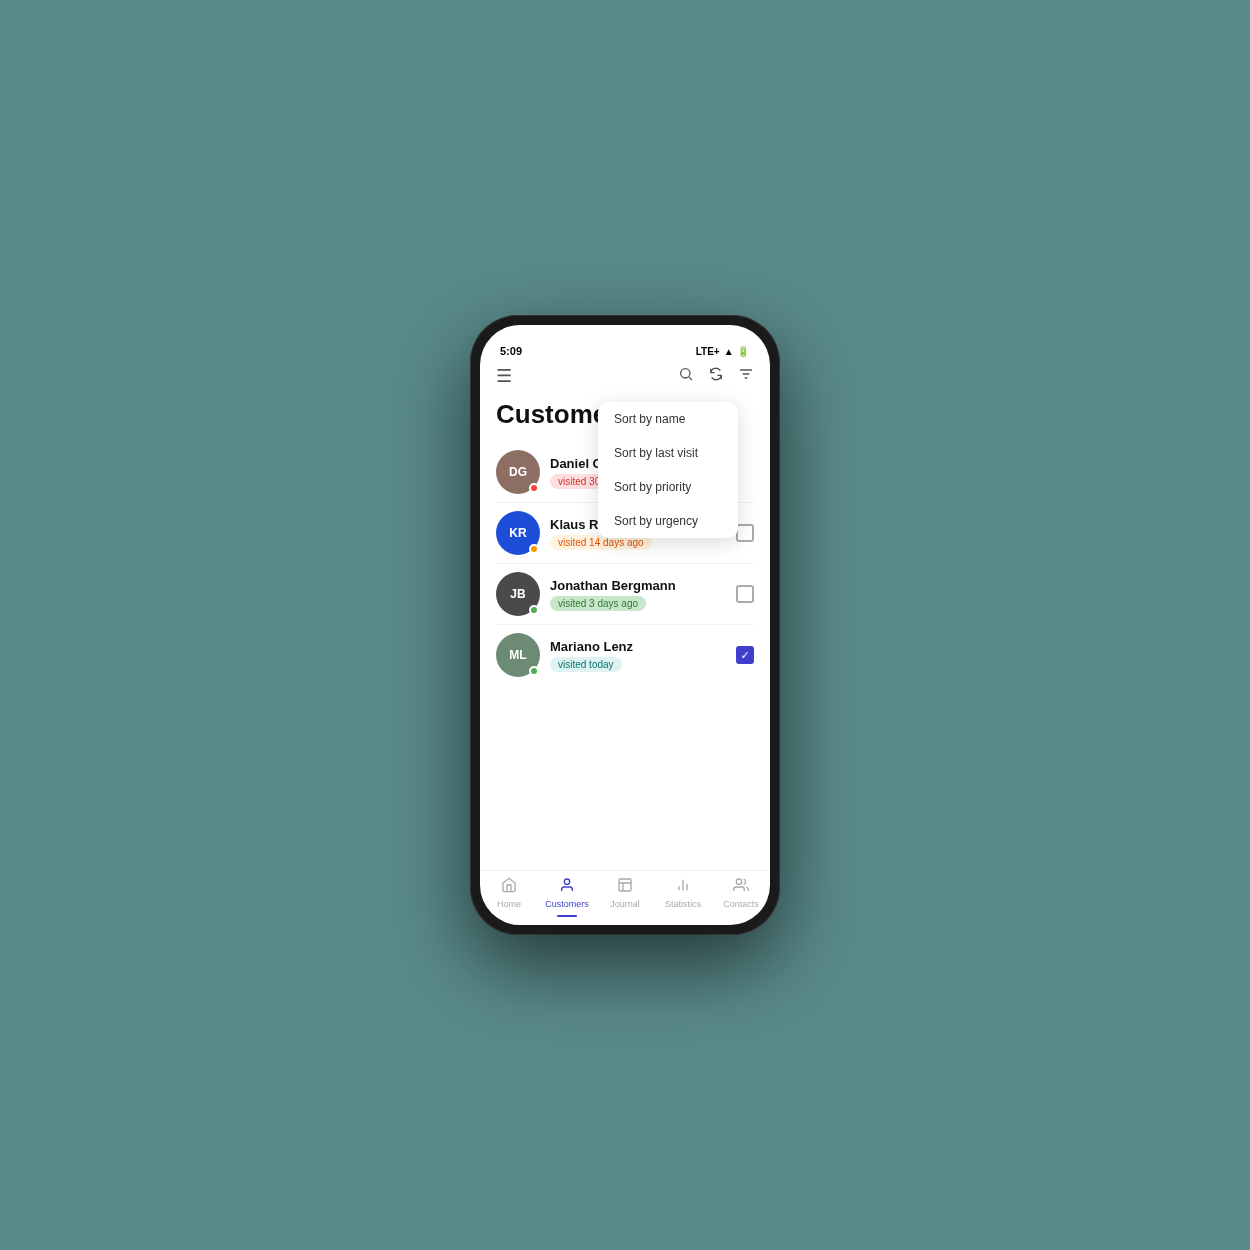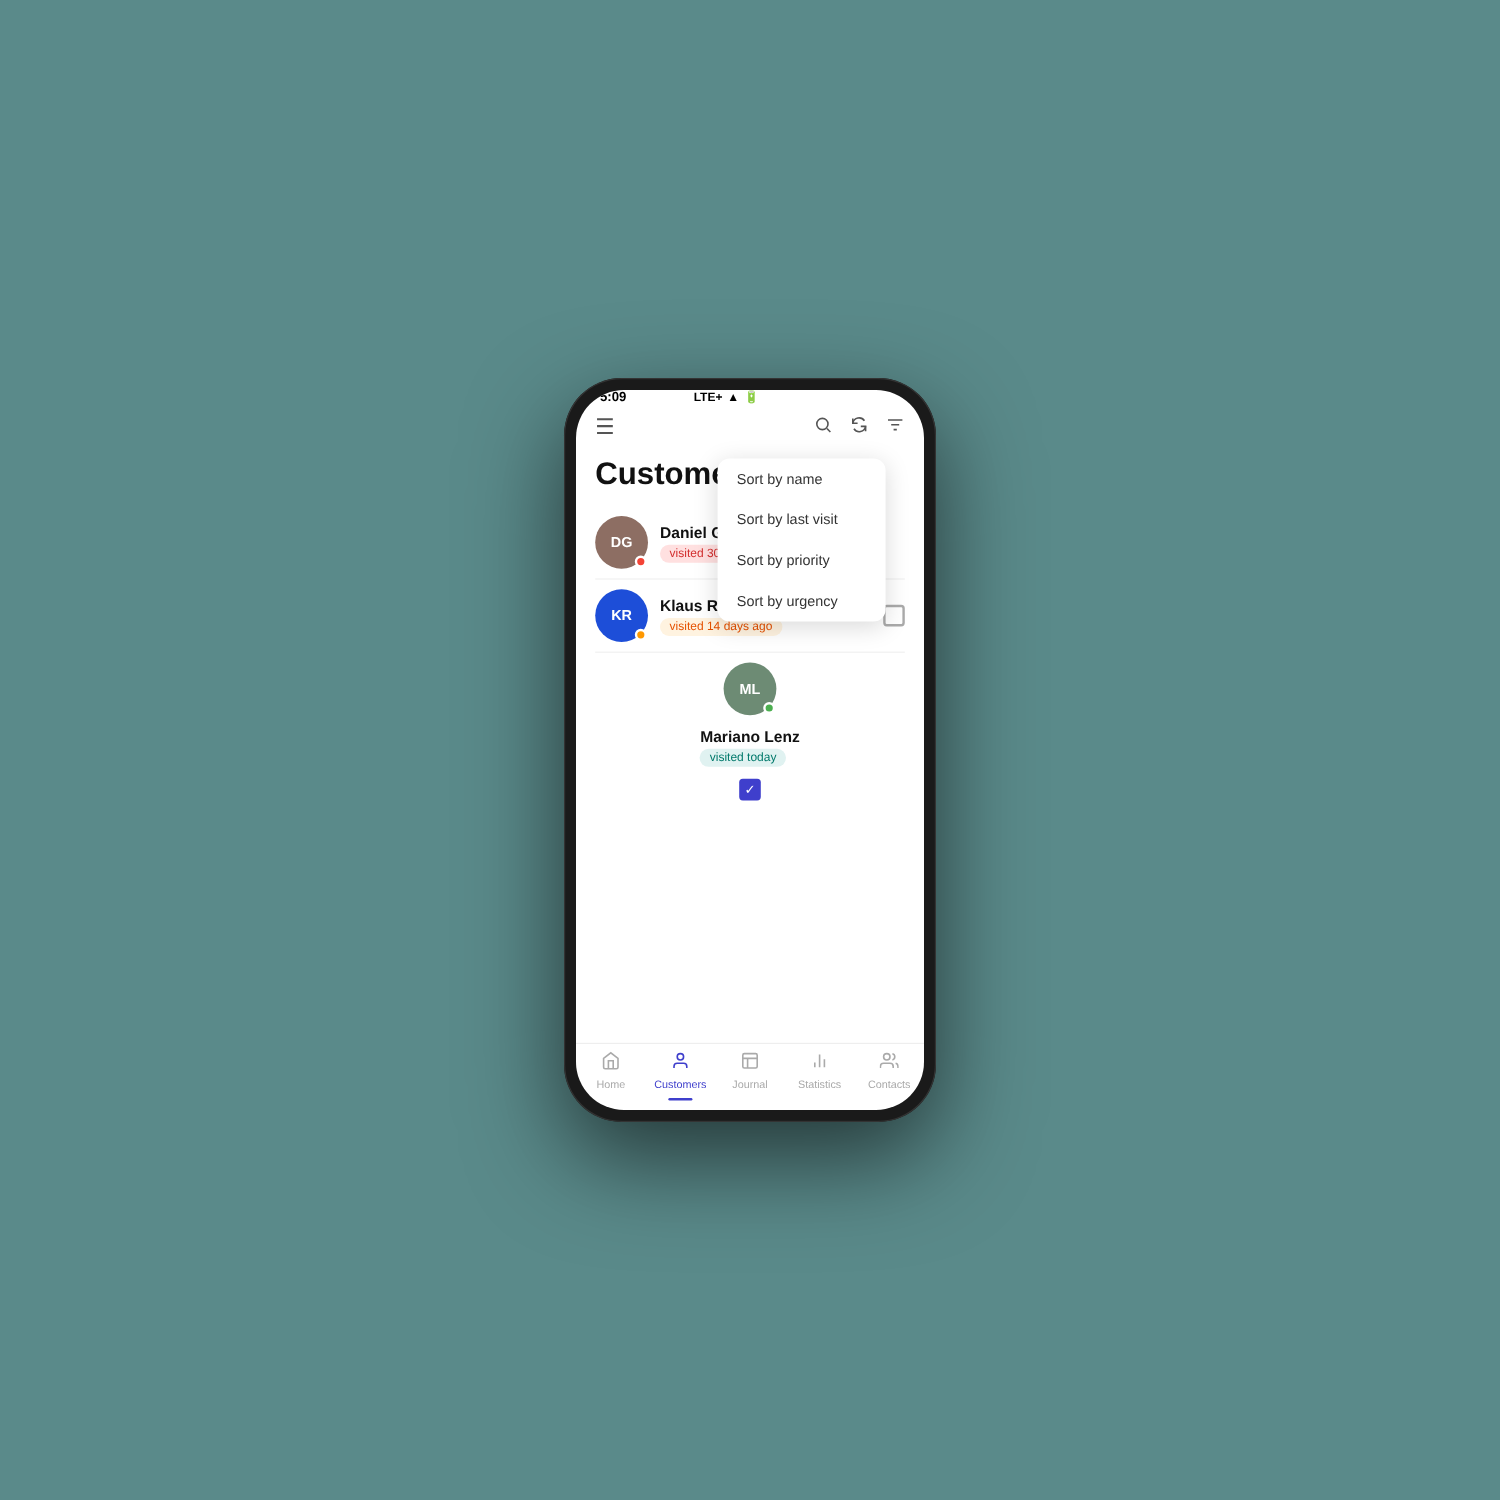--- a/index.html
+++ b/index.html
@@ -29,23 +29,23 @@
       border-radius: 40px;
       overflow: hidden;
       display: flex;
       flex-direction: column;
       position: relative;
     }
 
     
     .status-bar {
       display: flex;
-      justify-content: flex-start;
-      align-items: center;
-      padding: 0 20px 4px;
+      justify-content: space-between;
+      align-items: center;
+      padding: 20px 20px 4px;
       font-size: 11px;
       font-weight: 600;
       color: #000;
       flex-shrink: 0;
       gap: 16px;
     }
     .status-right {
       display: flex;
       align-items: center;
       gap: 4px;
@@ -116,21 +116,20 @@
 
     .customer-item {
       display: flex;
       align-items: center;
       padding: 8px 0;
       border-bottom: 1px solid #f0f0f0;
       gap: 10px;
     }
     .customer-item:last-child {
       border-bottom: none;
-      flex-direction: column;
     }
 
     .avatar-wrapper {
       position: relative;
       width: 44px;
       height: 44px;
       flex-shrink: 0;
     }
     .avatar {
       width: 44px;
@@ -313,20 +312,33 @@
         <div class="customer-info">
           <div class="customer-name">Klaus Richter</div>
           <span class="visit-badge badge-orange">visited 14 days ago</span>
         </div>
         <div class="checkbox-wrapper">
           <div class="checkbox-unchecked"></div>
         </div>
       </div>
 
 
+      <div class="customer-item">
+        <div class="avatar-wrapper">
+          <div class="avatar" style="background:#4a4a4a;font-size:12px;font-weight:700;">JB</div>
+          <div class="avatar-dot" style="background:#4caf50;"></div>
+        </div>
+        <div class="customer-info">
+          <div class="customer-name">Jonathan Bergmann</div>
+          <span class="visit-badge badge-green">visited 3 days ago</span>
+        </div>
+        <div class="checkbox-wrapper">
+          <div class="checkbox-unchecked"></div>
+        </div>
+      </div>
 
       <div class="customer-item">
         <div class="avatar-wrapper">
           <div class="avatar" style="background:#6d8b74;font-size:12px;font-weight:700;">ML</div>
           <div class="avatar-dot" style="background:#4caf50;"></div>
         </div>
         <div class="customer-info">
           <div class="customer-name">Mariano Lenz</div>
           <span class="visit-badge badge-teal">visited today</span>
         </div>

